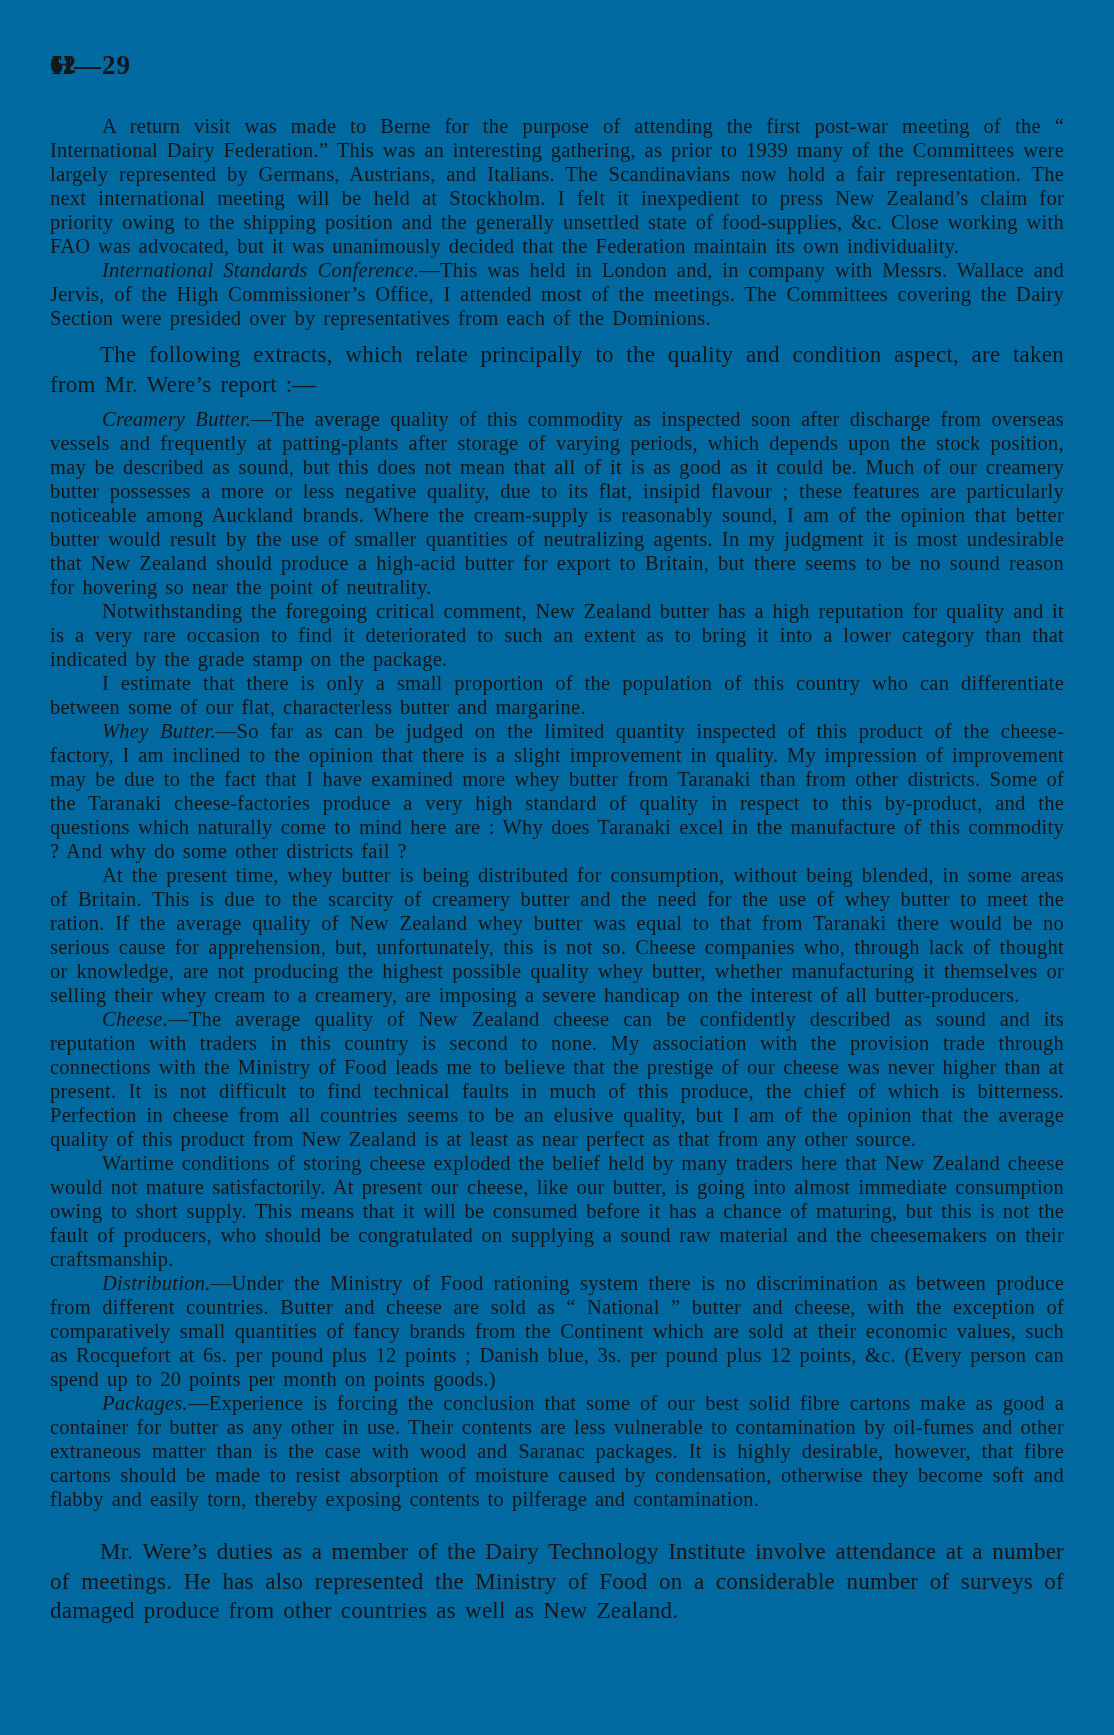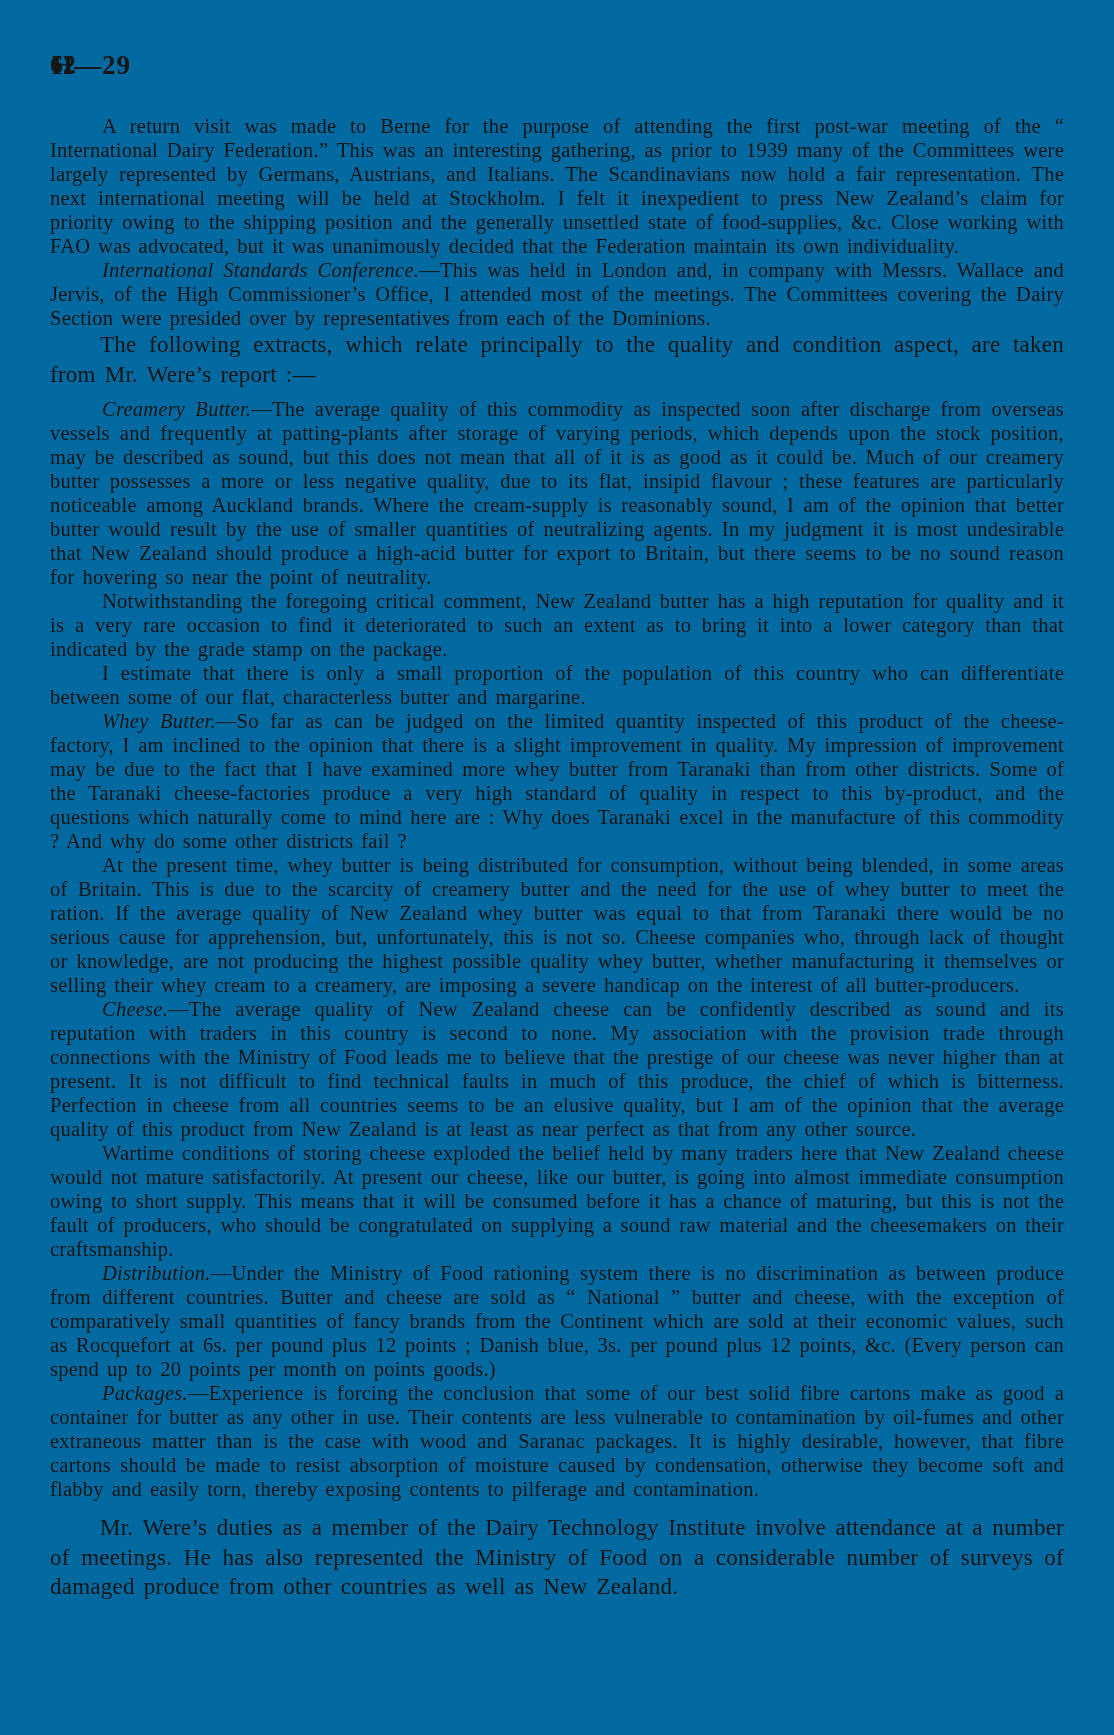--- a/index.html
+++ b/index.html
@@ -54,24 +54,25 @@
     letter-spacing: 0.25px;
   }
   .content p.noindent {
     text-indent: 0;
   }
   .content p.large {
     font-size: 23px;
     line-height: 29.5px;
     word-spacing: 3px;
     text-indent: 50px;
+    margin-top: 10px;
     margin-bottom: 8px;
   }
   .content p.large:last-child {
-    margin-top: 12px;
+    margin-top: 26px;
   }
   .lead {
   }
 </style>
 </head>
 <body>
 
 <div class="page">
 
   <div class="page-header">

